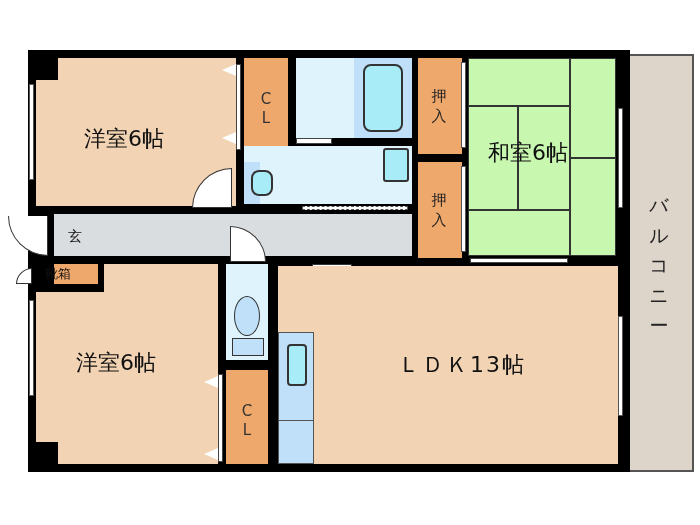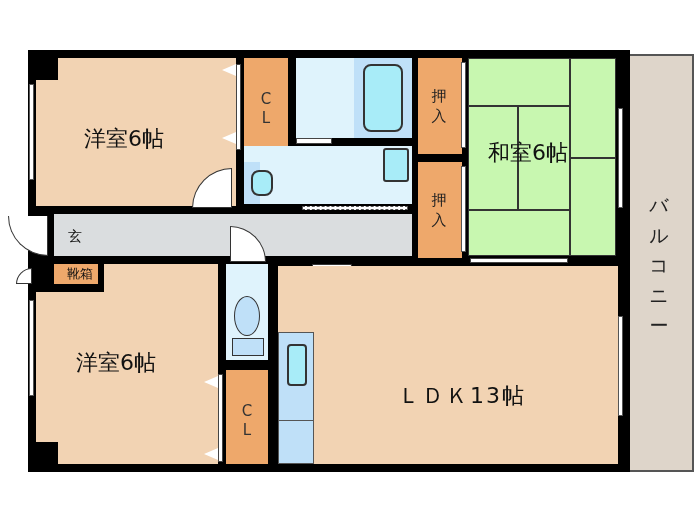--- a/index.html
+++ b/index.html
@@ -80,21 +80,21 @@
 <div class="tatami" style="left:518px;top:106px;width:52px;height:104px;"></div>
 <div class="tatami" style="left:570px;top:158px;width:46px;height:98px;"></div>
 <div class="tatami" style="left:468px;top:210px;width:102px;height:46px;"></div>
 <div class="label big" style="left:488px;top:138px;">和室6帖</div>
 <div class="abs" style="left:470px;top:258px;width:98px;height:5px;background:#fff;border:1px solid #444;"></div>
 
 <div class="abs hall" style="left:98px;top:214px;width:314px;height:42px;"></div>
 <div class="abs hall" style="left:54px;top:214px;width:44px;height:42px;"></div>
 <div class="label" style="left:68px;top:228px;font-size:14px;">玄</div>
 <div class="abs closet" style="left:54px;top:264px;width:44px;height:20px;"></div>
-<div class="label" style="left:67px;top:265px;font-size:13px;">靴箱</div>
+<div class="label" style="left:45px;top:265px;font-size:13px;">靴箱</div>
 <div class="door-arc" style="left:8px;top:216px;width:40px;height:40px;border-radius:0 0 0 40px;border-top:none;"></div>
 <div class="door-arc" style="left:16px;top:268px;width:16px;height:16px;border-radius:16px 0 0 0;"></div>
 
 <div class="door-arc" style="left:192px;top:168px;width:40px;height:40px;border-radius:40px 0 0 0;"></div>
 <div class="door-arc" style="left:230px;top:226px;width:36px;height:36px;border-radius:0 36px 0 0;"></div>
 <div class="door-arc" style="left:176px;top:264px;width:40px;height:40px;border-radius:0 0 0 40px;"></div>
 <div class="door-arc" style="left:312px;top:264px;width:40px;height:40px;border-radius:0 0 40px 0;"></div>
 
 <div class="abs room-western" style="left:36px;top:292px;width:182px;height:172px;"></div>
 <div class="abs room-western" style="left:104px;top:264px;width:114px;height:30px;"></div>
@@ -111,20 +111,20 @@
     <div>L</div>
 </div>
 <div class="abs" style="left:218px;top:374px;width:5px;height:88px;background:#fff;border:1px solid #444;"></div>
 <div class="tri" style="left:204px;top:376px;"></div>
 <div class="tri" style="left:204px;top:448px;"></div>
 
 <div class="abs room-ldk" style="left:278px;top:266px;width:340px;height:198px;"></div>
 <div class="abs wet2" style="left:278px;top:332px;width:36px;height:132px;border:1px solid #555;"></div>
 <div class="abs" style="left:278px;top:420px;width:36px;height:1px;background:#555;"></div>
 <div class="fixture" style="left:287px;top:344px;width:20px;height:42px;border-radius:4px;"></div>
-<div class="label big" style="left:398px;top:350px;letter-spacing:2px;margin-top:31px;">ＬＤＫ13帖</div>
+<div class="label big" style="left:398px;top:350px;letter-spacing:2px;">ＬＤＫ13帖</div>
 
 <div class="window" style="left:29px;top:84px;width:5px;height:96px;"></div>
 <div class="window" style="left:29px;top:300px;width:5px;height:96px;"></div>
 <div class="window" style="left:618px;top:108px;width:5px;height:100px;"></div>
 <div class="window" style="left:618px;top:316px;width:5px;height:100px;"></div>
 <div class="window" style="left:461px;top:62px;width:5px;height:86px;"></div>
 <div class="window" style="left:461px;top:166px;width:5px;height:86px;"></div>
 
 </body></html>

